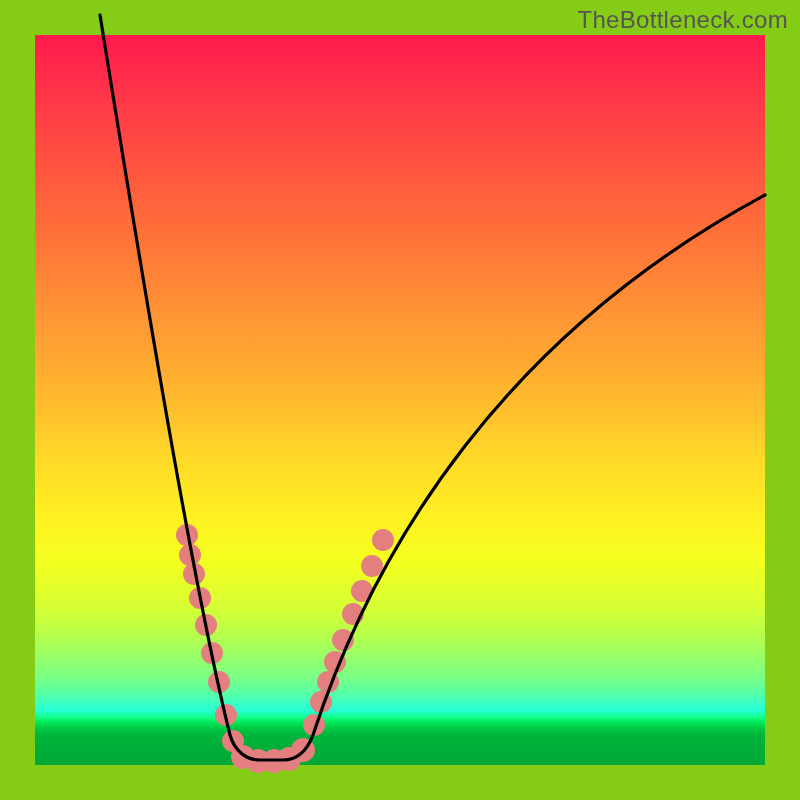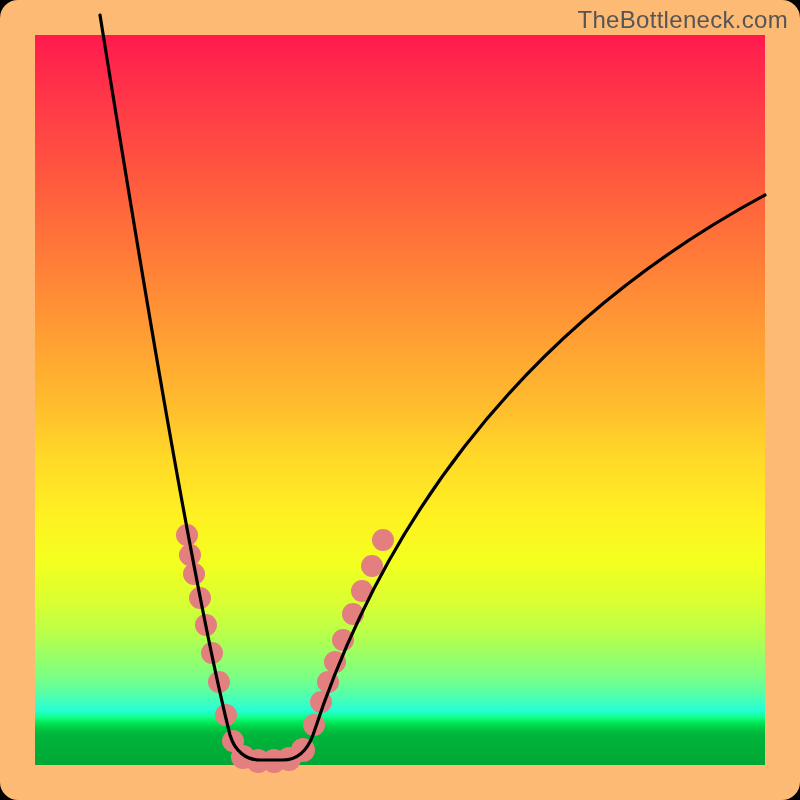--- a/index.html
+++ b/index.html
@@ -10,22 +10,21 @@
     overflow: hidden;
     background: #000;
     font-family: Arial, Helvetica, sans-serif;
   }
   .frame {
     position: absolute;
     left: 0;
     top: 0;
     width: 800px;
     height: 800px;
-    background: #fdba74;
-    border-radius: 18px;
+    background: #84cc16;
   }
   .plot {
     position: absolute;
     left: 35px;
     top: 35px;
     width: 730px;
     height: 730px;
     background: linear-gradient(
       to bottom,
       #ff1a4d 0%,

